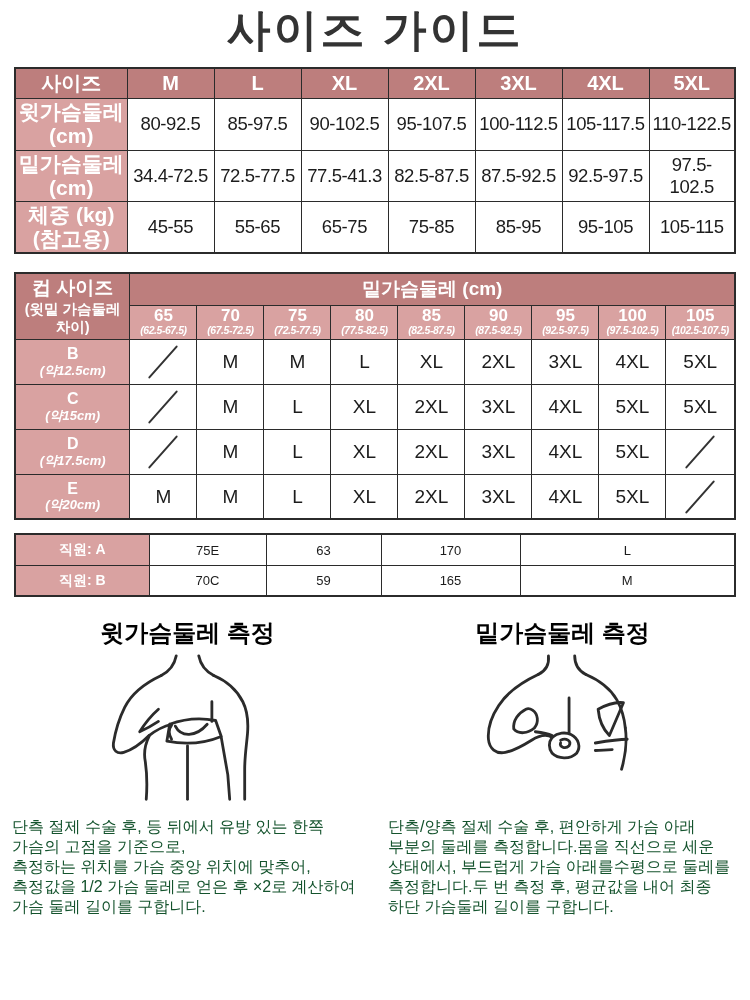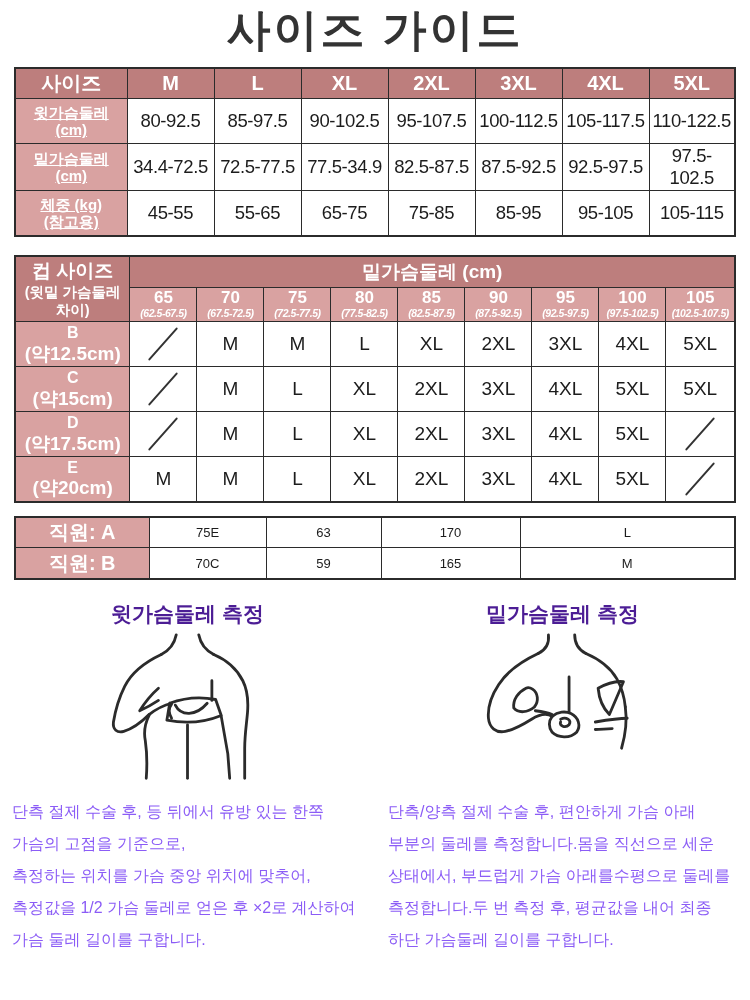--- a/index.html
+++ b/index.html
@@ -21,52 +21,52 @@
     padding:1px 2px;overflow:hidden;
   }
   .hdr-dark{background:#bd7e7d;color:#fff;font-weight:700;}
   .hdr-light{background:#d9a2a1;color:#fff;font-weight:700;}
   .pre{white-space:pre-line;}
   
   #t1{margin-top:10px;}
   #t1 tr.hrow{height:31px;}
   #t1 tr.hrow td{font-size:20px;}
   #t1 tr.drow{height:45px;}
-  #t1 .lbl{font-size:15px;line-height:1.15;text-decoration:underline;}
+  #t1 .lbl{font-size:21px;line-height:1.15;}
   #t1 .val{font-size:18.5px;letter-spacing:-0.4px;}
   
   #t2{margin-top:18px;}
   #t2 tr.band{height:32px;}
   #t2 .band-hd{font-size:19px;}
   #t2 .corner-title{font-size:19px;line-height:1.25;}
   #t2 .corner-sub{font-size:14.5px;font-weight:700;line-height:1.2;}
   #t2 tr.sub{height:30px;}
   #t2 .sub-big{display:block;font-size:17px;line-height:1.1;}
   #t2 .sub-small{display:block;font-size:10.4px;font-weight:600;letter-spacing:-0.4px;line-height:1.2;font-style:italic;}
   #t2 tr.drow{height:45px;}
   #t2 .cup-big{display:block;font-size:16px;line-height:1.15;}
-  #t2 .cup-small{display:block;font-size:19px;line-height:1.15;}
+  #t2 .cup-small{display:block;font-size:13px;line-height:1.15;font-style:italic;}
   #t2 .val{font-size:19px;}
   
   #t3{margin-top:13px;}
   #t3 tr.hrow{height:33px;}
   #t3 tr.hrow td{font-size:17.5px;}
   #t3 tr.drow{height:31px;}
-  #t3 .lbl{font-size:20px;margin-top:20px;}
+  #t3 .lbl{font-size:14px;margin-top:20px;}
   #t3 .val{font-size:13px;}
   .slash{width:58px;height:40px;display:block;margin:0 auto;}
   .slash line{stroke:#333;stroke-width:2.2;stroke-linecap:round;}
   
   .measure-wrap{display:flex;margin-top:20px;}
   .m-col{width:375px;display:flex;flex-direction:column;align-items:center;}
-  .m-caption{font-size:21px;font-weight:600;color:#4c1d95;margin-bottom:4px;}
+  .m-caption{font-size:24px;font-weight:600;color:#000000;margin-bottom:4px;}
   .figure{width:205px;height:150px;}
   .figure path,.figure line{fill:none;stroke:#2b2b2b;stroke-width:3;stroke-linecap:round;stroke-linejoin:round;}
   .desc-wrap{display:flex;margin-top:14px;}
-  .desc{font-size:16px;line-height:32px;color:#8b5cf6;white-space:pre-line;}
+  .desc{font-size:16px;line-height:20px;color:#14532d;white-space:pre-line;}
   .desc-left{width:368px;padding-left:12px;box-sizing:border-box;}
   .desc-right{width:370px;padding-left:20px;box-sizing:border-box;}
 </style>
 </head>
 <body>
 
 <div class="title">사이즈 가이드</div>
 
 <table class="t" id="t1">
   <colgroup>
@@ -99,21 +99,21 @@
         <td class="val">95-107.5</td>
         <td class="val">100-112.5</td>
         <td class="val">105-117.5</td>
         <td class="val">110-122.5</td>
       </tr>
       <tr class="drow">
         <td class="hdr-light lbl pre">밑가슴둘레
 (cm)</td>
         <td class="val">34.4-72.5</td>
         <td class="val">72.5-77.5</td>
-        <td class="val">77.5-34.9</td>
+        <td class="val">77.5-41.3</td>
         <td class="val">82.5-87.5</td>
         <td class="val">87.5-92.5</td>
         <td class="val">92.5-97.5</td>
         <td class="val">97.5-102.5</td>
       </tr>
       <tr class="drow">
         <td class="hdr-light lbl pre">체중 (kg)
 (참고용)</td>
         <td class="val">45-55</td>
         <td class="val">55-65</td>

